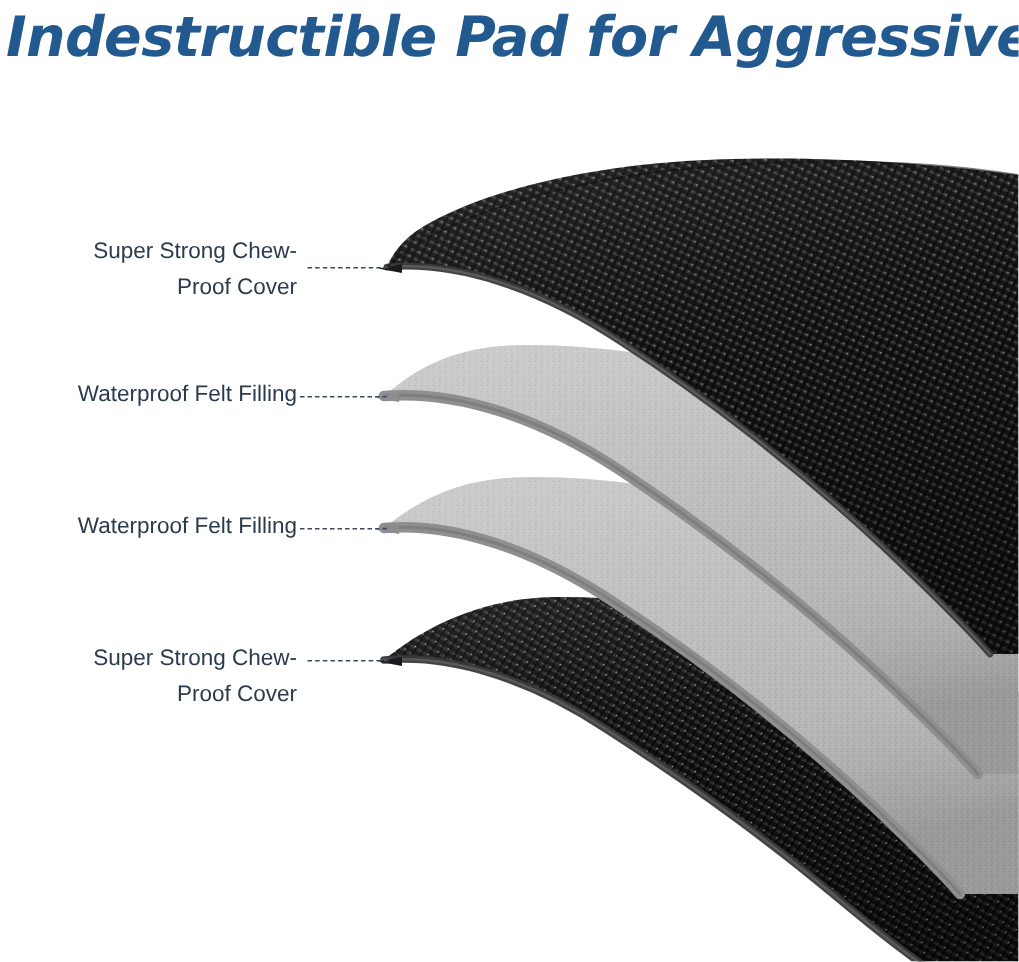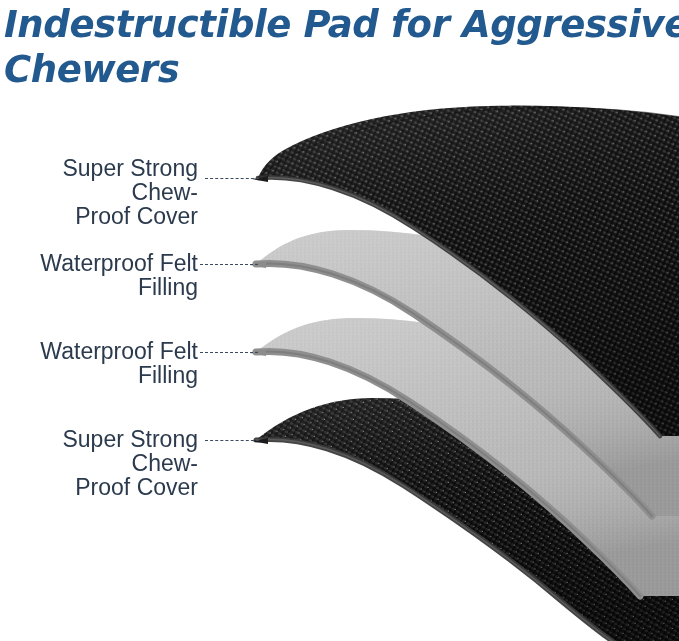--- a/index.html
+++ b/index.html
@@ -40,21 +40,21 @@
     letter-spacing: -0.4px;
     color: #22598f;
     white-space: nowrap;
   }
 
   
   .label {
     position: absolute;
     font-family: "Liberation Sans", sans-serif;
     font-weight: 400;
-    font-size: 23px;
+    font-size: 15px;
     line-height: 24px;
     color: #2b3a4d;
     text-align: right;
     white-space: pre-line;
   }
   .label-1 { left: 0px;  top: 156px; width: 198px; }
   .label-2 { left: 0px;  top: 251px; width: 198px; }
   .label-3 { left: 0px;  top: 339px; width: 198px; }
   .label-4 { left: 0px;  top: 427px; width: 198px; }
 
@@ -78,21 +78,20 @@
   .leader-3 { left: 200px; top: 352px;  width: 58px; }
   .leader-4 { left: 205px; top: 440px;  width: 54px; }
 </style>
 </head>
 <body>
 
 <div id="infographic">
 
   <div class="title-block">
     <div class="title-line">Indestructible Pad for Aggressive</div>
-    <div class="title-line">Chewers</div>
   </div>
 
   <svg id="layer-diagram" viewBox="0 0 679 641">
     <defs>
 
       <pattern id="weaveTex" width="7" height="7" patternUnits="userSpaceOnUse" patternTransform="rotate(-20)">
         <rect width="7" height="7" fill="#141414"></rect>
         <path d="M0 0 L7 7 M-1 6 L1 8 M6 -1 L8 1" stroke="#2e2e2e" stroke-width="2.1"></path>
         <path d="M7 0 L0 7" stroke="#0a0a0a" stroke-width="1.6"></path>
         <circle cx="2.2" cy="1.6" r="0.55" fill="#c9c9c9" opacity="0.75"></circle>

